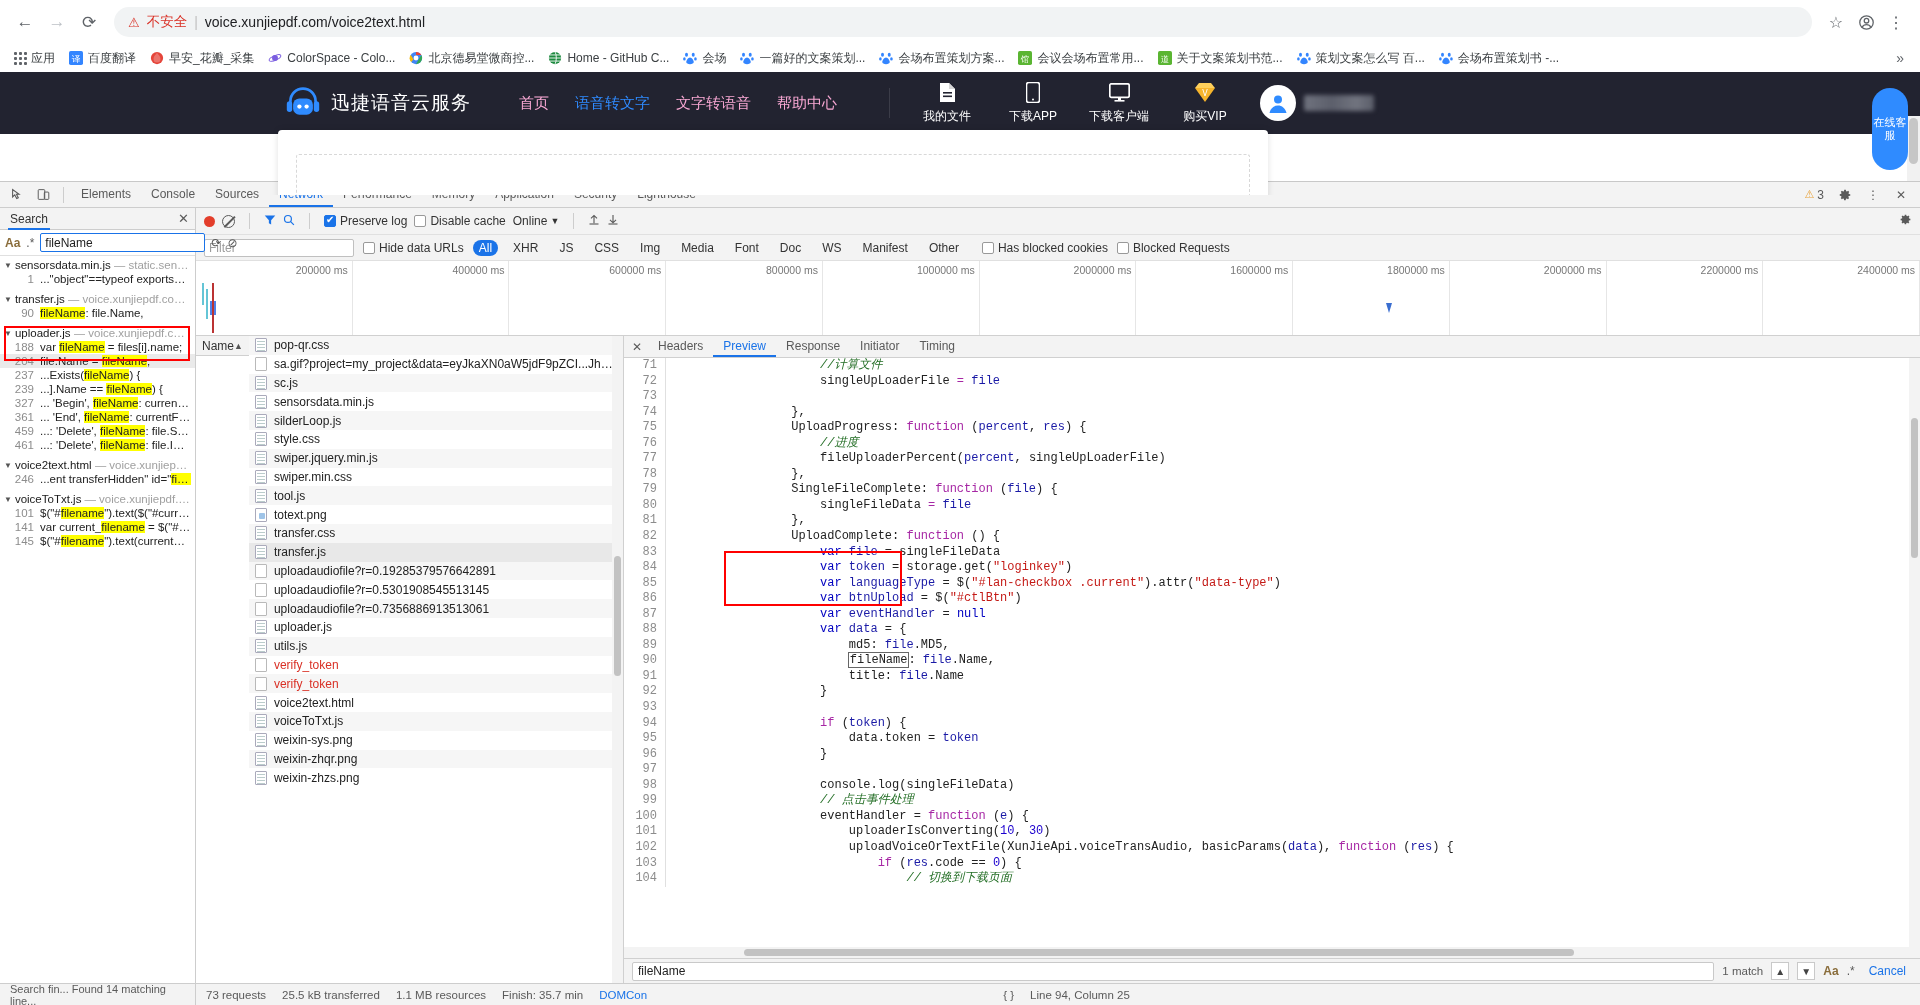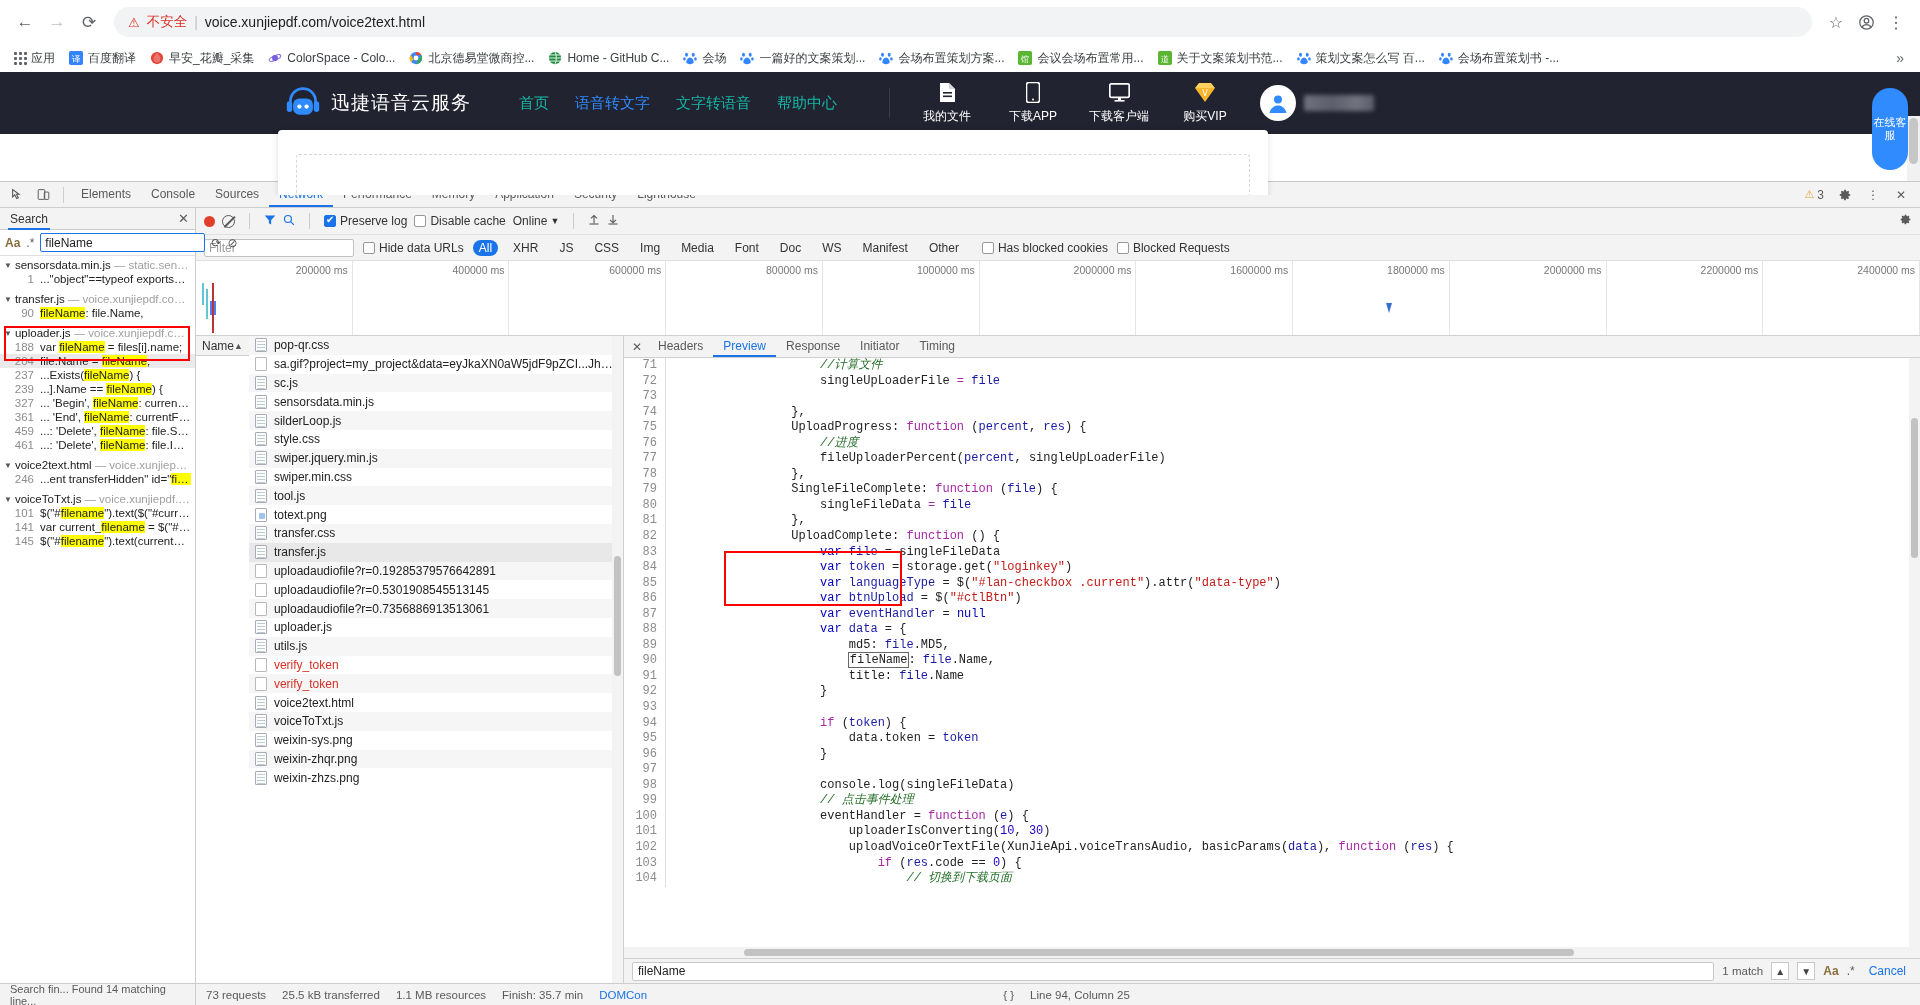--- a/index.html
+++ b/index.html
@@ -57,21 +57,21 @@
   
   .page-area { position:relative; height:123px; background:#fff; overflow:hidden; }
   .site-header {
     height:62px; background:#222330; display:flex; align-items:center;
     padding:0 40px 0 285px; color:#fff;
   }
   .logo-wrap { display:flex; align-items:center; gap:10px; }
   .logo-mark { width:36px; height:34px; position:relative; }
   .logo-title { font-size:19px; letter-spacing:1px; color:#fff; }
   .site-nav { display:flex; align-items:center; gap:26px; margin-left:48px; font-size:15px; }
-  .site-nav a { color:#14b8a6; text-decoration:none; cursor:pointer; }
+  .site-nav a { color:#f9a8d4; text-decoration:none; cursor:pointer; }
   .site-nav a.active { color:#2f8bff; }
   .hdr-divider { width:1px; height:30px; background:#3b3c48; margin:0 28px 0 52px; }
   .hdr-tools { display:flex; align-items:flex-start; gap:28px; }
   .hdr-tool { display:flex; flex-direction:column; align-items:center; gap:4px; cursor:pointer; width:58px; }
   .hdr-tool .t-ico { height:22px; display:flex; align-items:center; justify-content:center; }
   .hdr-tool .t-lab { font-size:12px; color:#fff; white-space:nowrap; }
   .avatar {
     width:36px; height:36px; border-radius:50%; background:#fff; margin-left:26px;
     display:flex; align-items:center; justify-content:center; cursor:pointer;
   }

